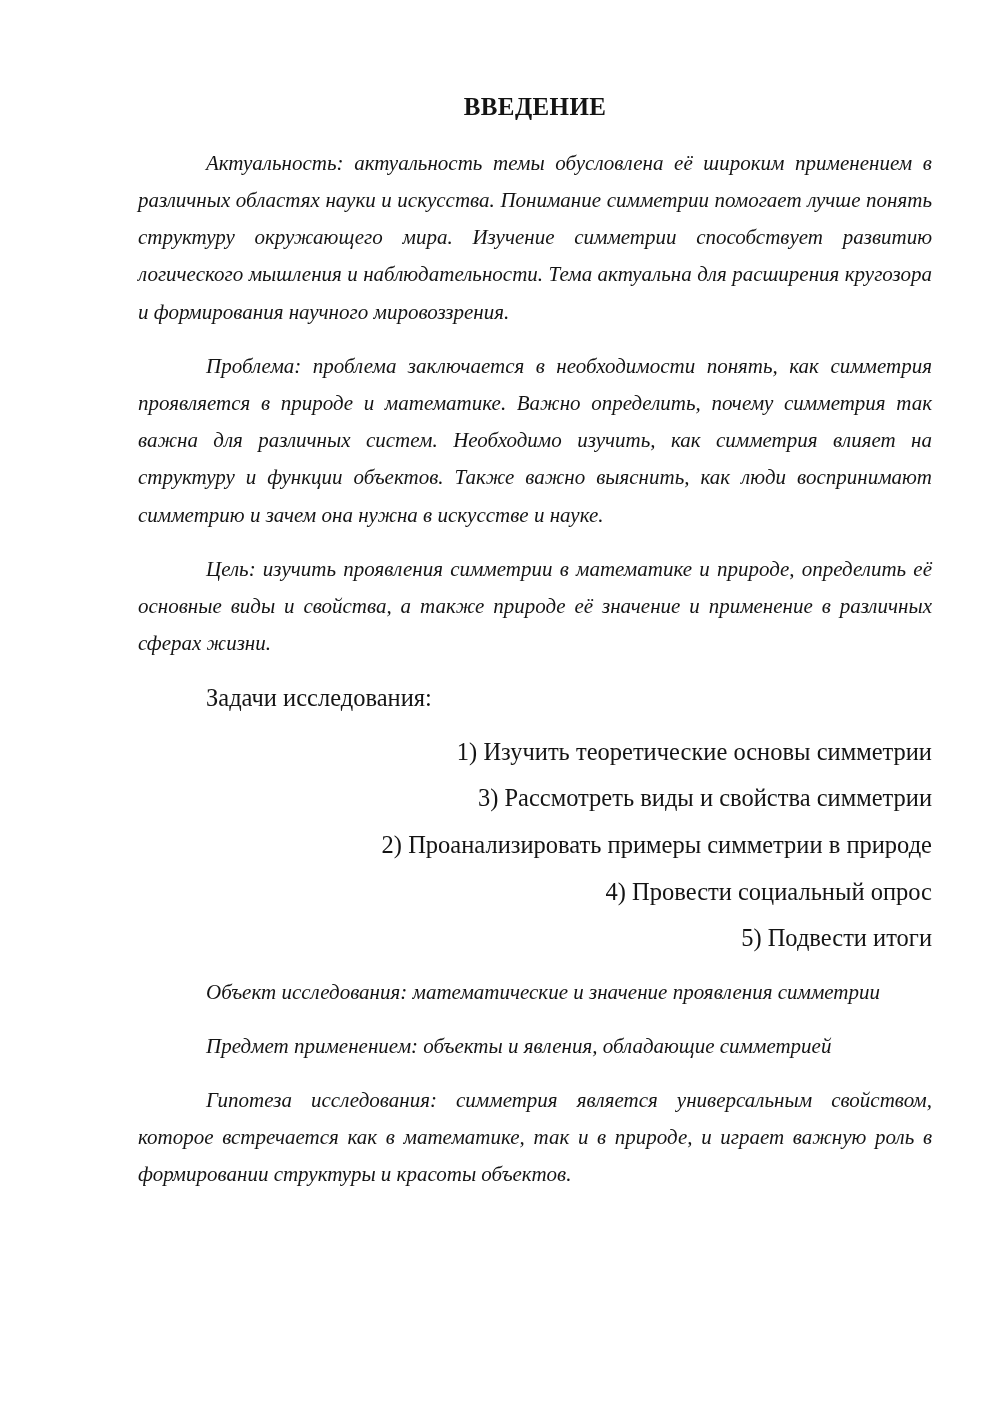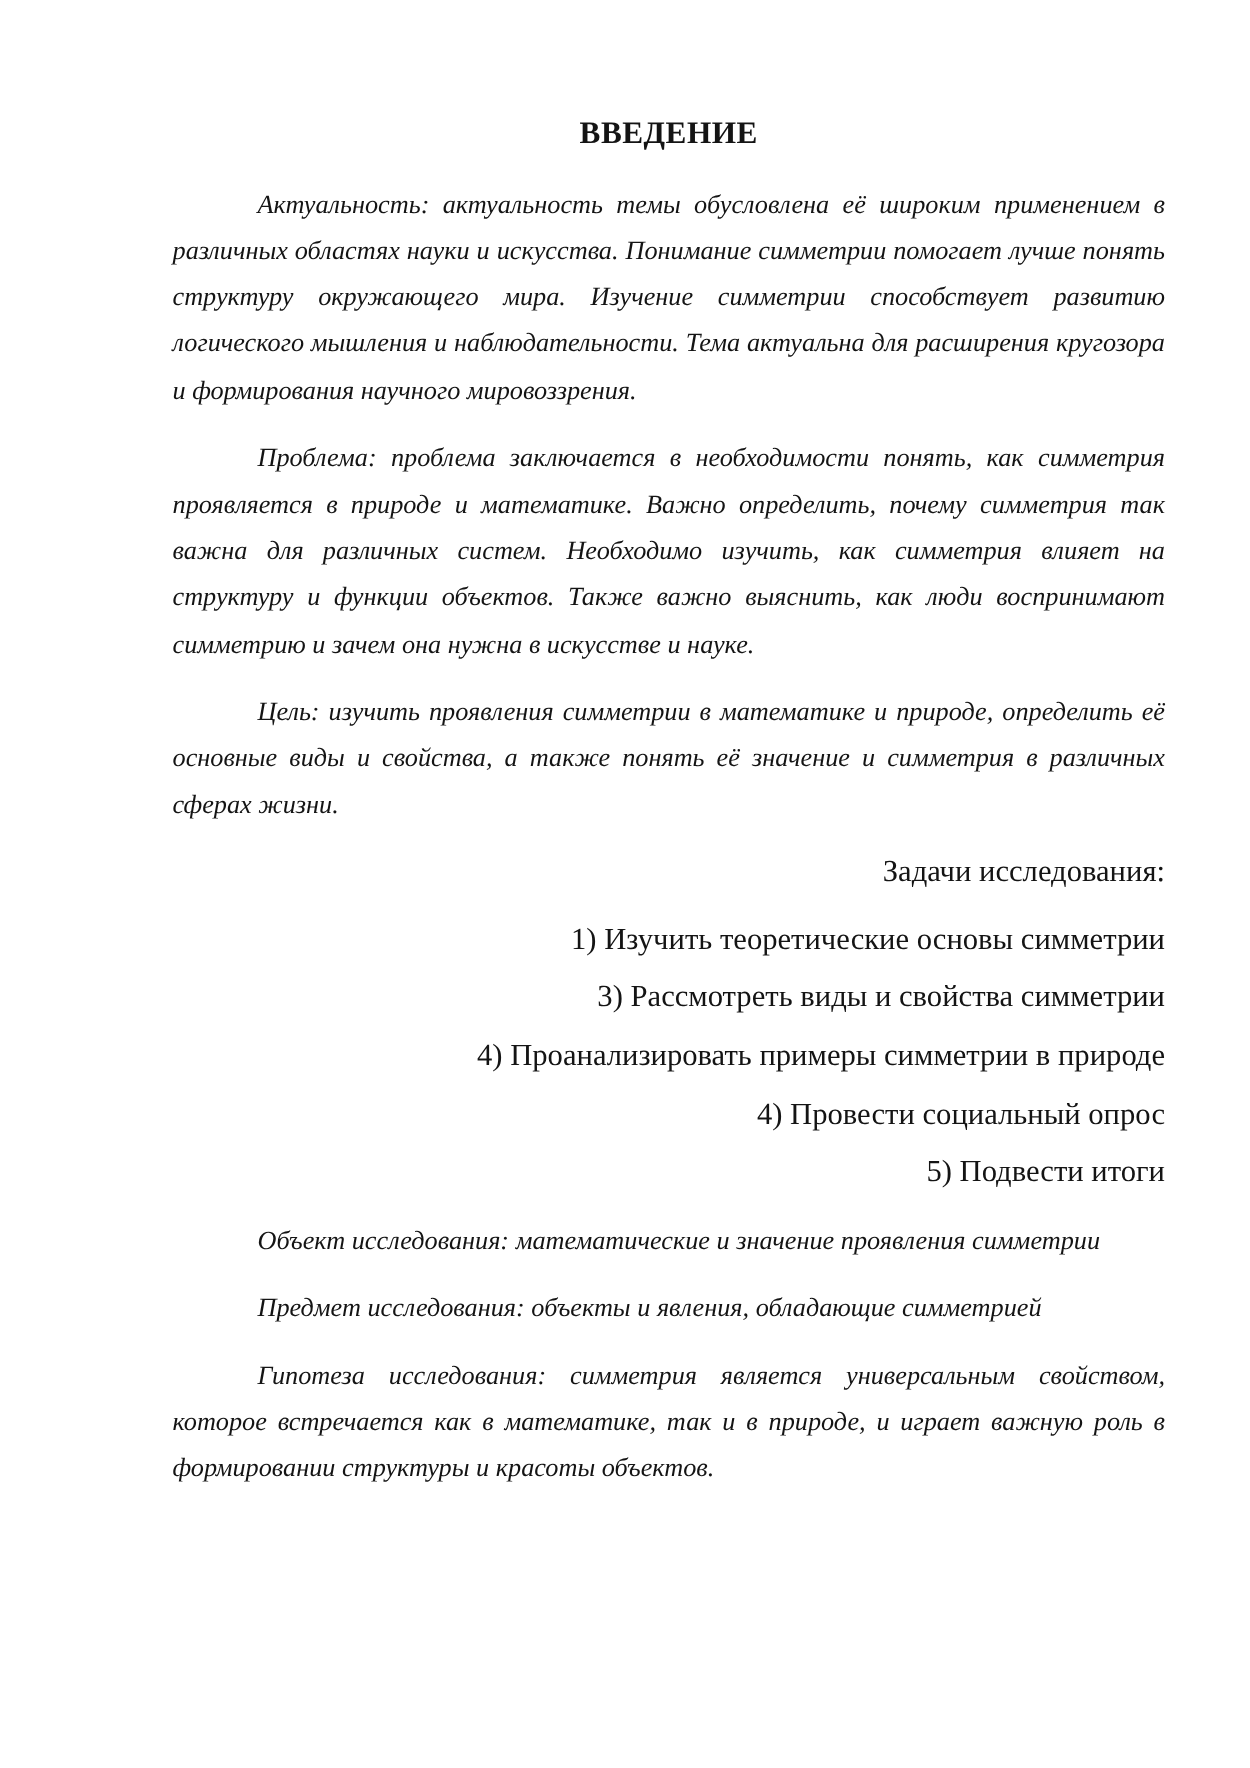--- a/index.html
+++ b/index.html
@@ -74,21 +74,21 @@
   }
 
   .list-item:first-child {
     padding-top: 16px;
   }
 
   .label-para {
     font-size: 24.5px;
     line-height: 37.2px;
     text-indent: 68px;
-    text-align: right;
+    text-align: left;
     margin: 0;
     padding-top: 17px;
   }
 
   .page-number {
     position: absolute;
     left: 0;
     right: 0;
     top: 1330px;
     text-align: center;
@@ -103,35 +103,35 @@
 <div class="page">
 
   <div class="content">
 
     <h1 class="doc-title">ВВЕДЕНИЕ</h1>
 
     <p class="para first">Актуальность: актуальность темы обусловлена её широким применением в различных областях науки и искусства. Понимание симметрии помогает лучше понять структуру окружающего мира. Изучение симметрии способствует развитию логического мышления и наблюдательности. Тема актуальна для расширения кругозора и формирования научного мировоззрения.</p>
 
     <p class="para">Проблема: проблема заключается в необходимости понять, как симметрия проявляется в природе и математике. Важно определить, почему симметрия так важна для различных систем. Необходимо изучить, как симметрия влияет на структуру и функции объектов. Также важно выяснить, как люди воспринимают симметрию и зачем она нужна в искусстве и науке.</p>
 
-    <p class="para">Цель: изучить проявления симметрии в математике и природе, определить её основные виды и свойства, а также понять её значение и симметрия в различных сферах жизни.</p>
+    <p class="para">Цель: изучить проявления симметрии в математике и природе, определить её основные виды и свойства, а также природе её значение и применение в различных сферах жизни.</p>
 
     <p class="label-para">Задачи исследования:</p>
 
     <ol class="list">
       <li class="list-item">1) Изучить теоретические основы симметрии</li>
       <li class="list-item">3) Рассмотреть виды и свойства симметрии</li>
-      <li class="list-item">4) Проанализировать примеры симметрии в природе</li>
+      <li class="list-item">2) Проанализировать примеры симметрии в природе</li>
       <li class="list-item">4) Провести социальный опрос</li>
       <li class="list-item">5) Подвести итоги</li>
     </ol>
 
     <p class="para">Объект исследования: математические и значение проявления симметрии</p>
 
-    <p class="para">Предмет исследования: объекты и явления, обладающие симметрией</p>
+    <p class="para">Предмет применением: объекты и явления, обладающие симметрией</p>
 
     <p class="para">Гипотеза исследования: симметрия является универсальным свойством, которое встречается как в математике, так и в природе, и играет важную роль в формировании структуры и красоты объектов.</p>
 
     <p class="label-para">Важно исследования:</p>
 
   </div>
 
   <div class="page-number">3</div>
 
 </div>

